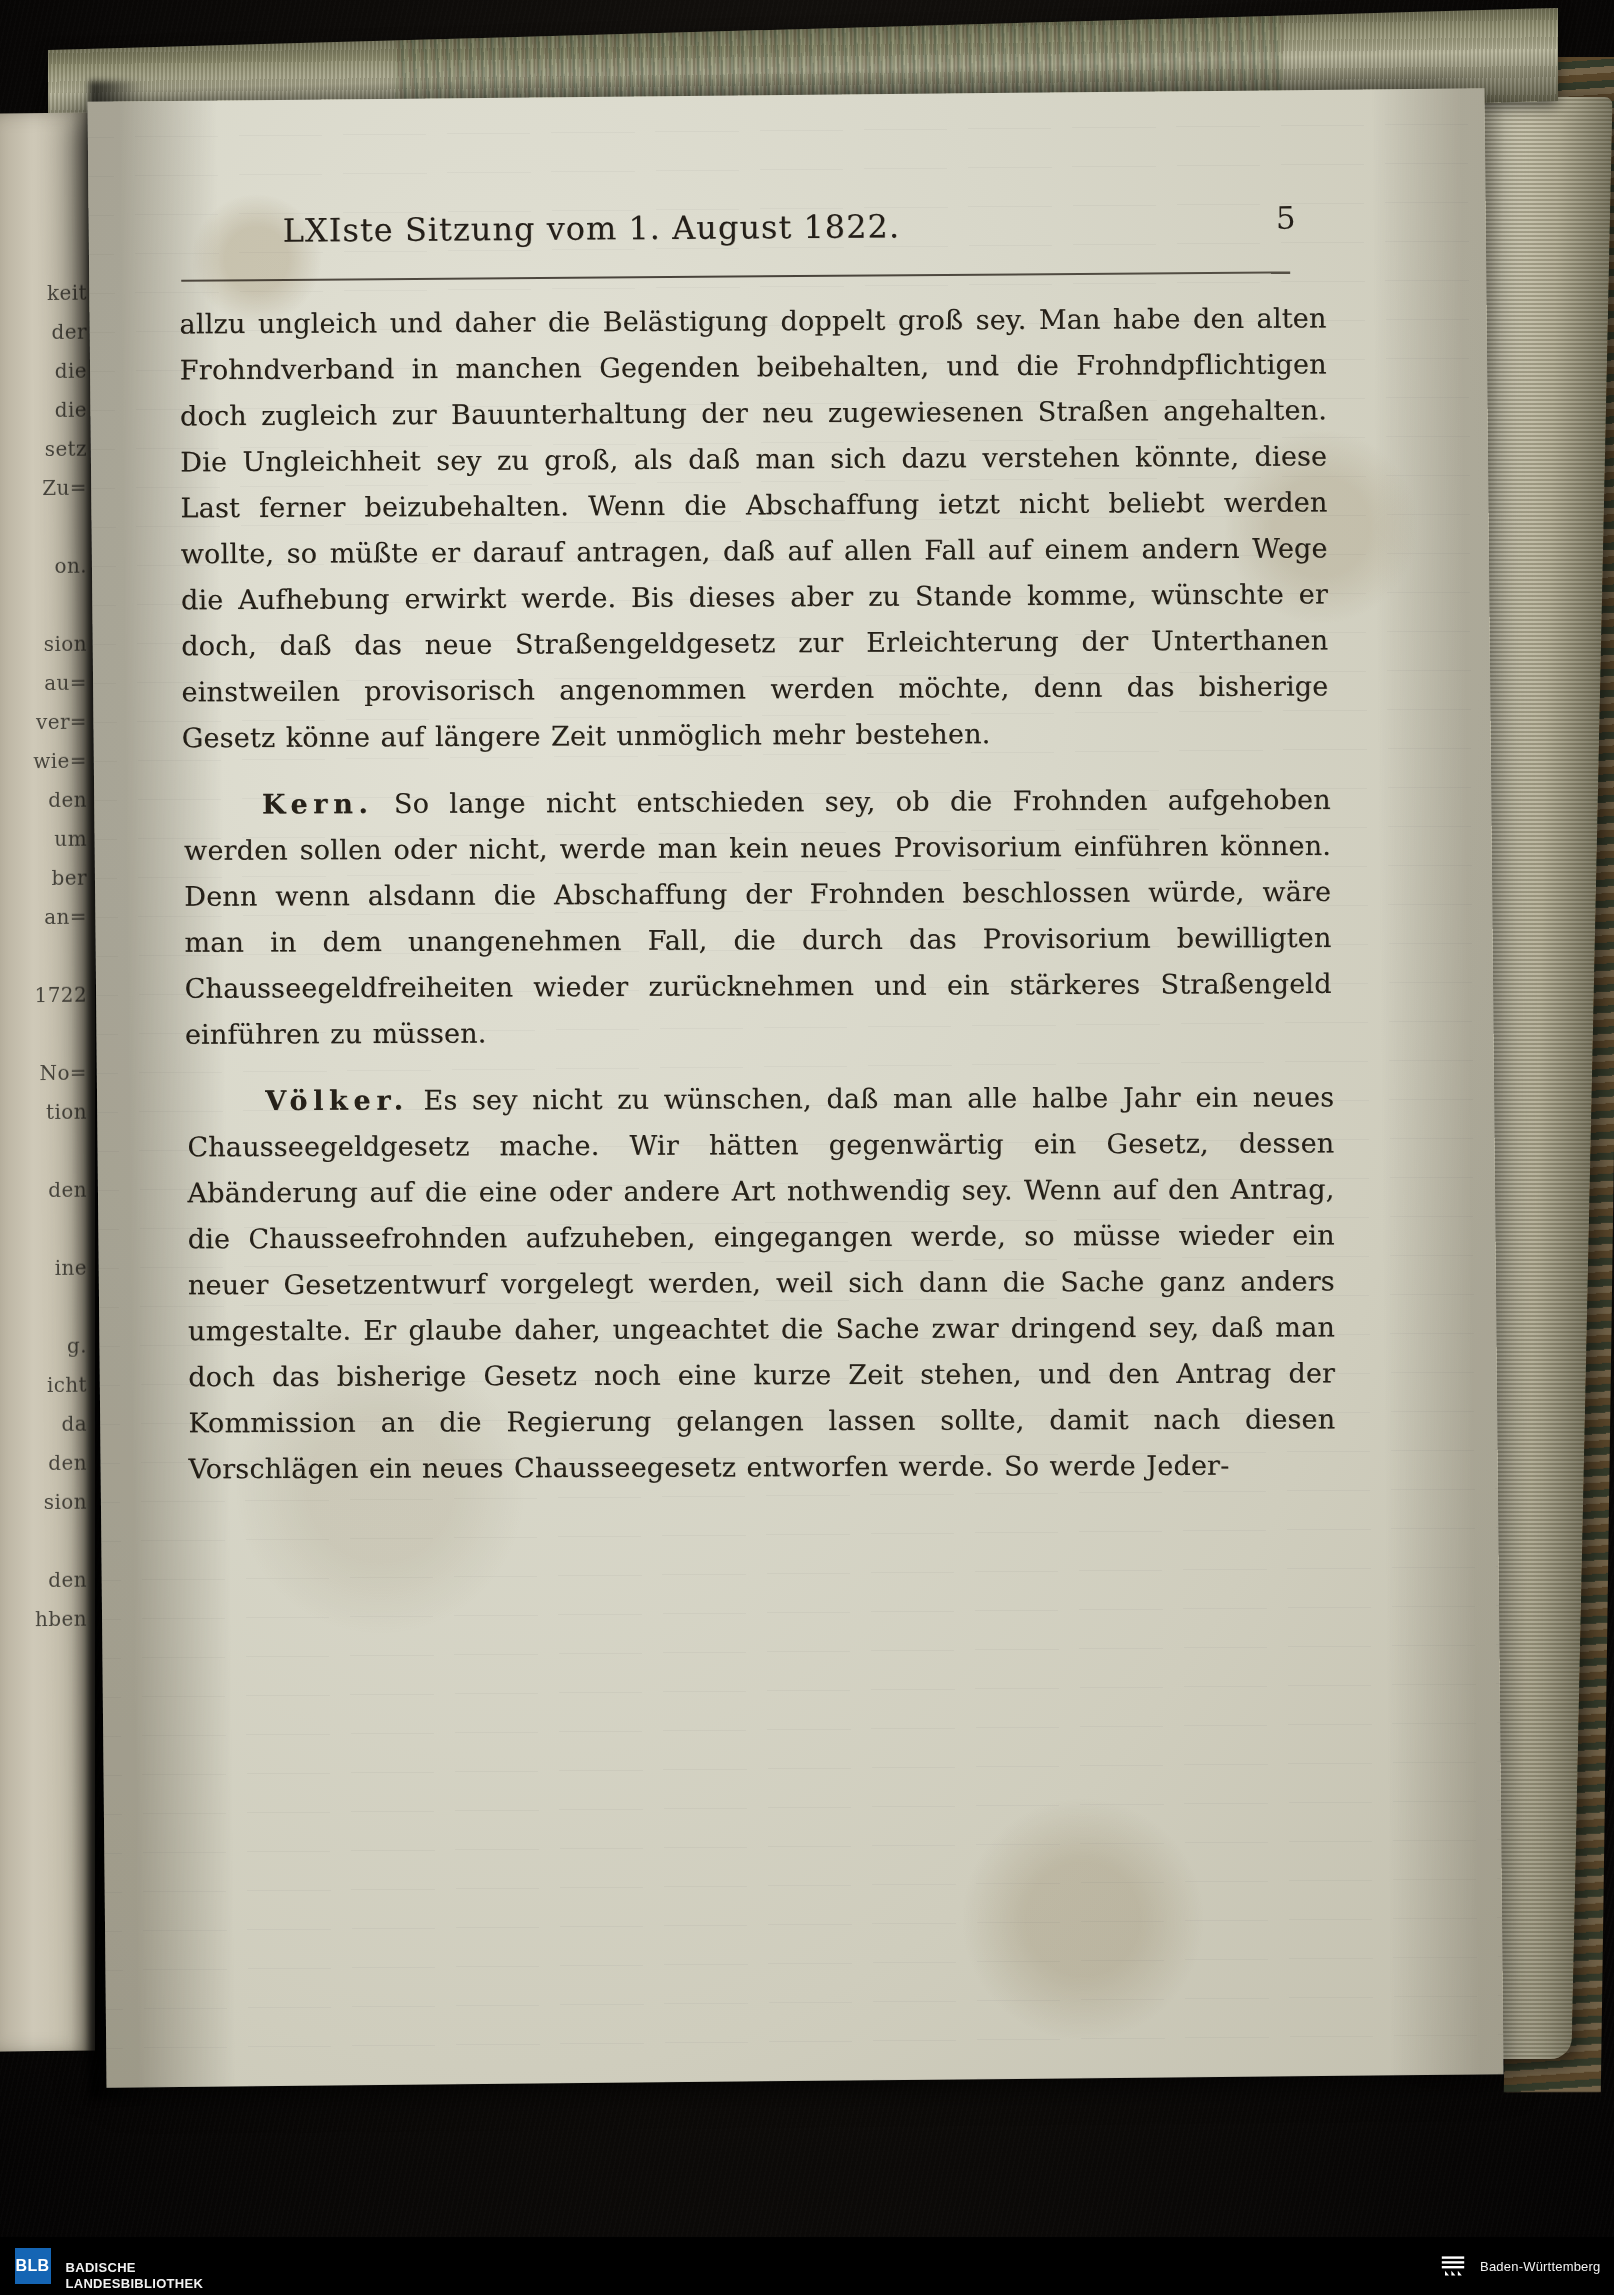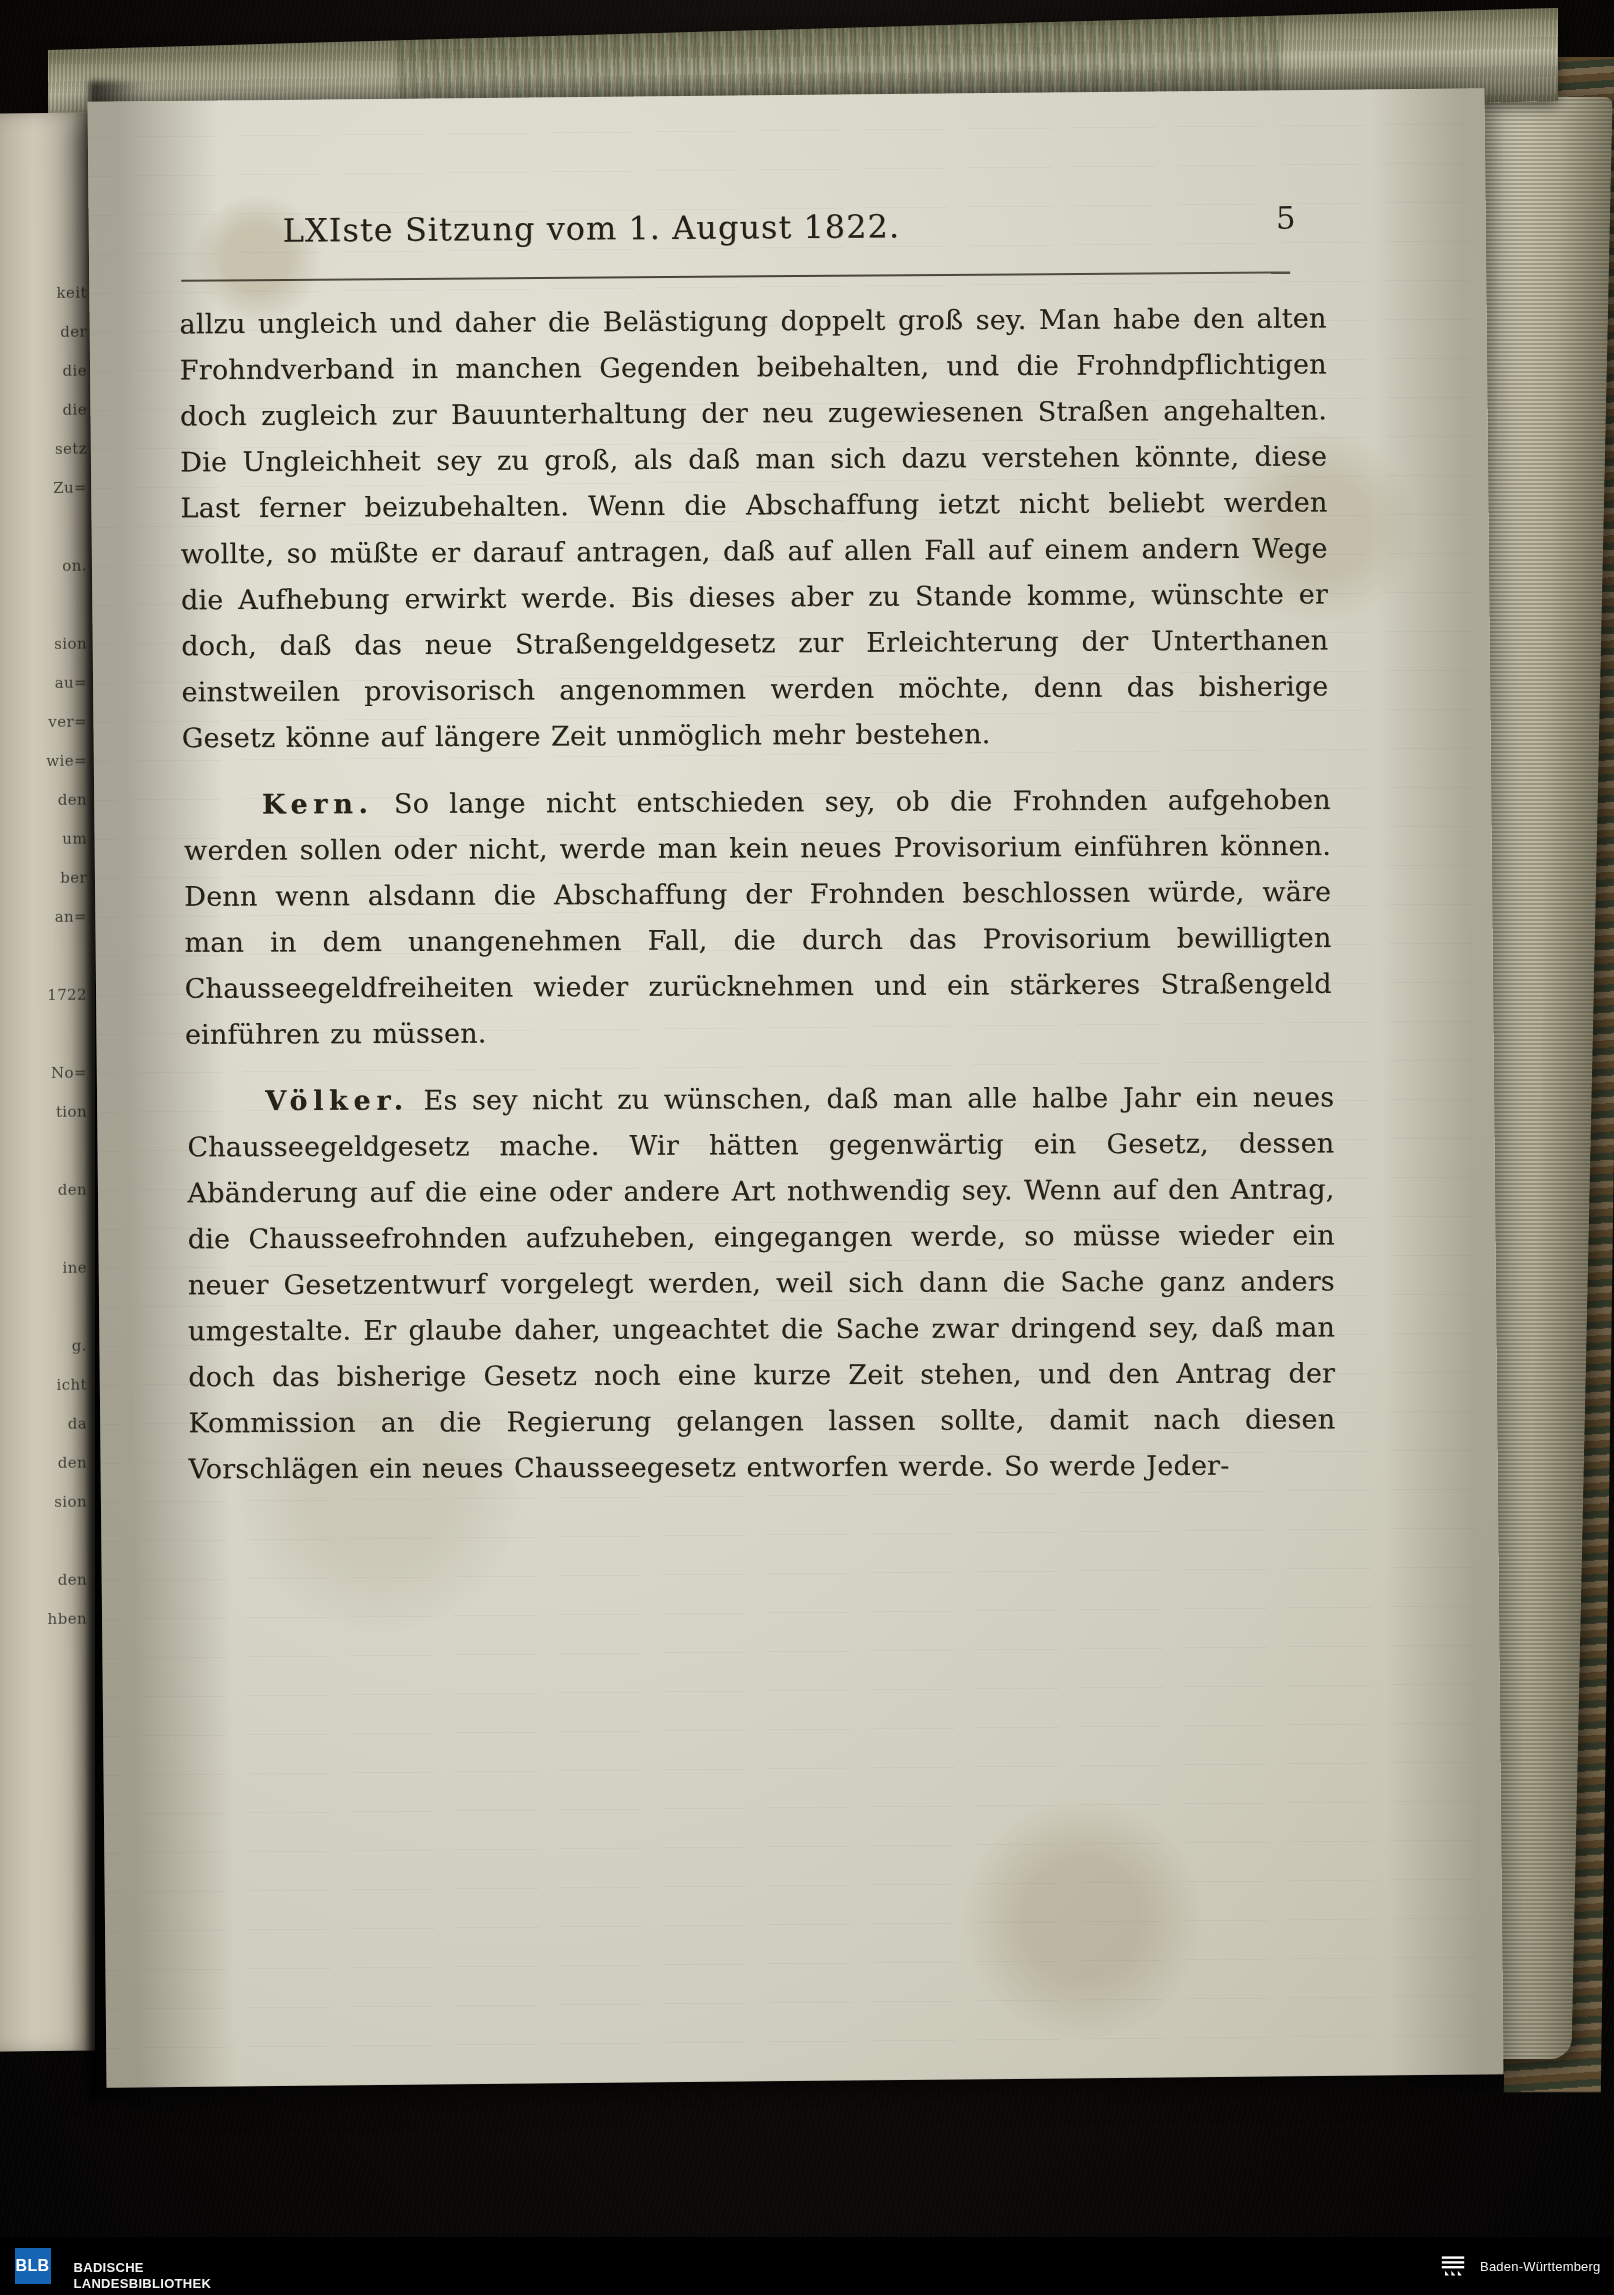--- a/index.html
+++ b/index.html
@@ -42,21 +42,21 @@
     background: linear-gradient(90deg, #b9b2a0 0%, #cfc9b8 35%, #c6c0ad 75%, #9d9785 100%);
     box-shadow: inset -11.3px 0 21px -6.5px rgba(40,34,24,0.55);
     transform: skewY(-0.6deg);
   }
   .left-page .ltext {
     position: absolute;
     right: 8px;
     top: 161px;
     width: 81px;
     text-align: right;
-    font-size: 15px;
+    font-size: 20px;
     line-height: 39px;
     color: #2c2a24;
     font-family: "DejaVu Serif", serif;
     opacity: 0.82;
     letter-spacing: 0.4px;
     white-space: pre-line;
     filter: blur(0.2px);
   }
 
   
@@ -240,21 +240,21 @@
     background: #000;
     display: flex;
     align-items: center;
     justify-content: space-between;
     padding: 0 14.5px;
     box-sizing: border-box;
   }
   .blb {
     display: flex;
     align-items: center;
-    gap: 23px;
+    gap: 15px;
   }
   .blb .mark {
     width: 36px;
     height: 36px;
     background: #1565b4;
     color: #fff;
     font-family: "Liberation Sans", sans-serif;
     font-size: 16px;
     font-weight: 700;
     display: flex;

